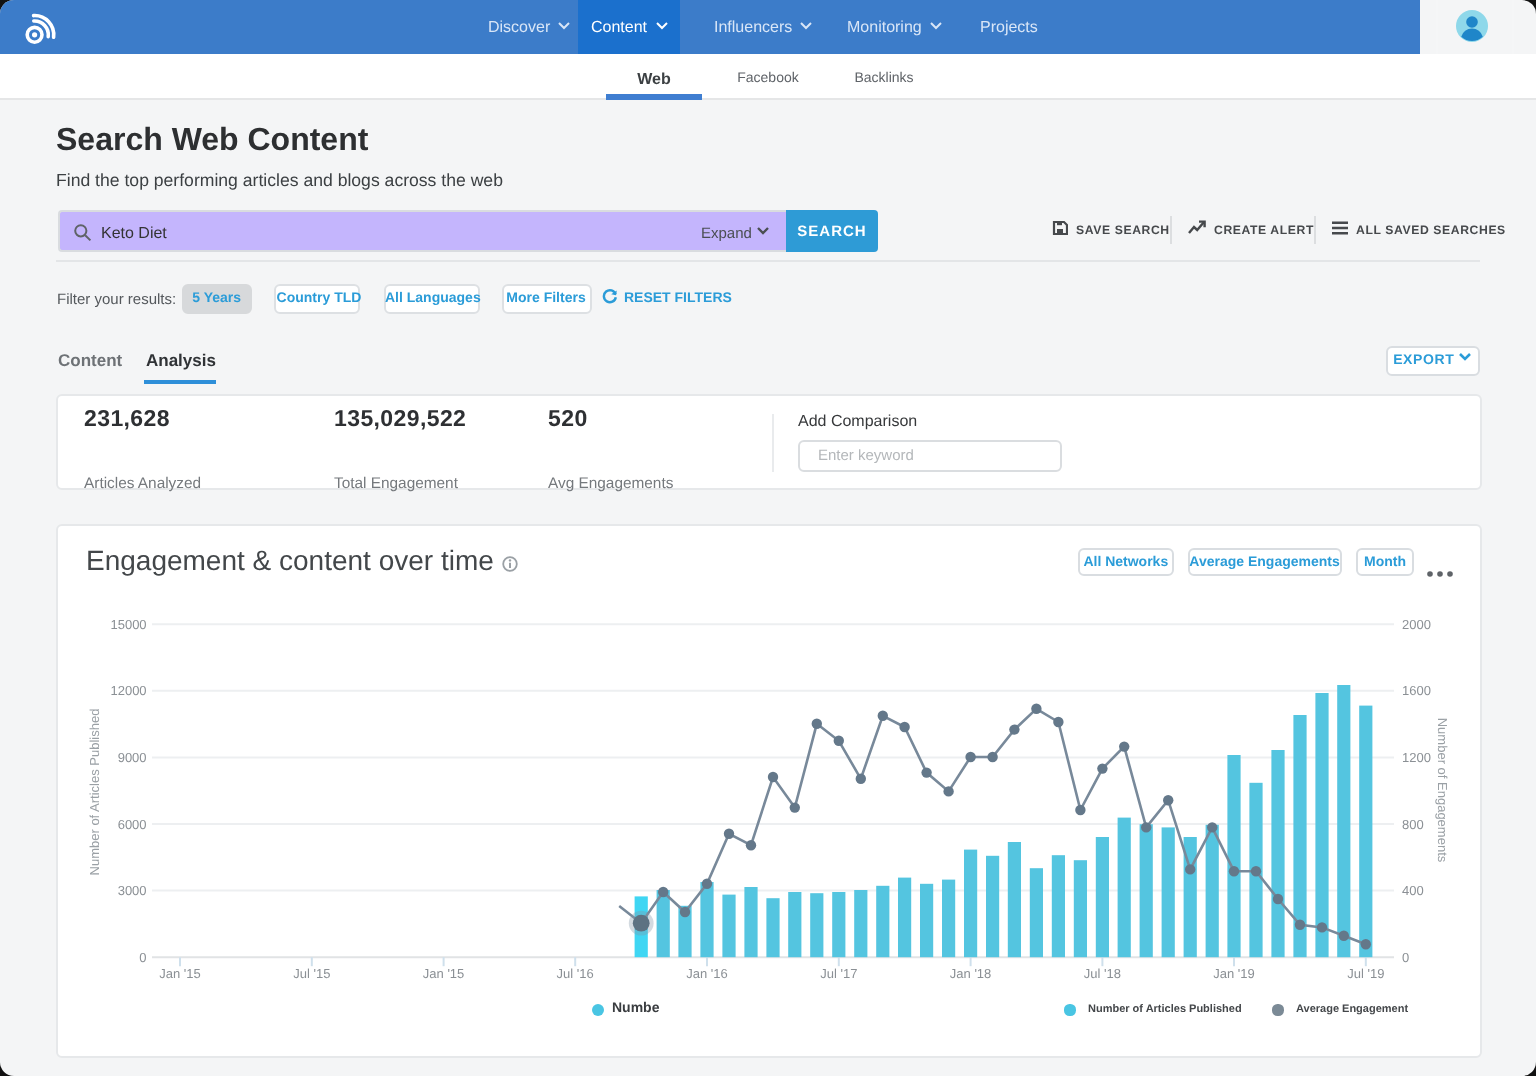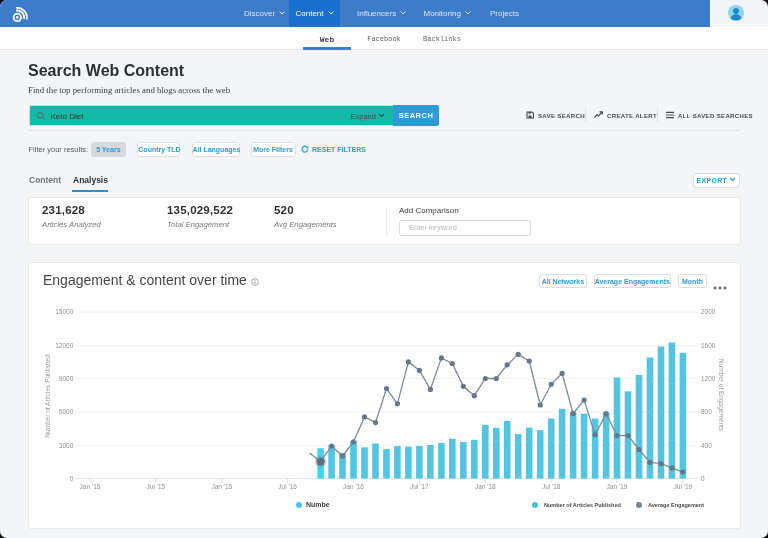--- a/index.html
+++ b/index.html
@@ -4,37 +4,37 @@
 * { margin:0; padding:0; box-sizing:border-box; }
 html,body { width:768px; height:538px; background:#111; font-family:"Liberation Sans",sans-serif; }
 #page { position:relative; width:768px; height:538px; border-radius:7px; overflow:hidden; background:#f4f5f6; }
 .abs { position:absolute; }
 
 #nav { position:absolute; left:0; top:0; width:710px; height:27px; background:#3c7cc9; }
 .nitem { position:absolute; top:0; height:27px; line-height:27px; font-size:8px; color:#d9e6f7; white-space:nowrap; }
 .caret { display:inline-block; margin-left:4px; vertical-align:1px; }
 
 #tabbar { position:absolute; left:0; top:27px; width:768px; height:23px; background:#fff; border-bottom:1px solid #e5e6e7; }
-.tb { position:absolute; top:0; height:14px; line-height:25px; font-size:8px; text-align:center;font-family:Liberation Mono, monospace; }
+.tb { position:absolute; top:0; height:14px; line-height:25px; font-size:8px; text-align:center; }
 
 .h1 { position:absolute; left:28px; top:62px; font-size:16px; font-weight:bold; color:#2d2f31; }
-.sub { position:absolute; left:28px; top:85px; font-size:8.8px; color:#3c4043;font-family:Liberation Serif, serif; }
-#sinput { position:absolute; left:28.5px; top:104.5px; width:364.5px; height:21px; background:#14b8a6; border:1px solid #d9dcdf; border-right:none; border-radius:2px 0 0 2px; }
+.sub { position:absolute; left:28px; top:85px; font-size:8.8px; color:#3c4043; }
+#sinput { position:absolute; left:28.5px; top:104.5px; width:364.5px; height:21px; background:#c4b5fd; border:1px solid #d9dcdf; border-right:none; border-radius:2px 0 0 2px; }
 #sbtn { position:absolute; left:393px; top:104.5px; width:46px; height:21px; background:#2e9bd6; border-radius:0 2px 2px 0; color:#fff; font-size:7.5px; font-weight:bold; letter-spacing:0.5px; text-align:center; line-height:21px; }
 .alink { position:absolute; top:104.5px; height:21px; line-height:21px; font-size:6.1px; font-weight:bold; color:#46494c; letter-spacing:0.3px; white-space:nowrap; }
 .vdiv { position:absolute; top:108px; height:14px; width:1px; background:#dcdee0; }
 #hr1 { position:absolute; left:28px; top:130px; width:712px; height:1px; background:#e3e5e7; }
 .chip { position:absolute; top:141.5px; height:15.5px; border-radius:3px; font-size:7px; font-weight:bold; color:#2b9cd8; background:#fff; border:1px solid #dde0e3; text-align:center; line-height:14.5px; white-space:nowrap; }
 
 .t2 { position:absolute; top:171px; font-size:8.5px; font-weight:bold; height:18px; line-height:18px; }
 #t2line { position:absolute; left:72px; top:189.5px; width:35.5px; height:2.5px; background:#2e8fd9; }
 
 .card { position:absolute; left:28px; background:#fff; border:1px solid #e6e8ea; border-radius:3px; }
 .statnum { position:absolute; top:6px; font-size:11.5px; font-weight:bold; color:#2e3033; letter-spacing:0.2px; }
-.statlab { position:absolute; top:22px; font-size:7.7px; color:#75797d;font-style:italic; }
+.statlab { position:absolute; top:39px; font-size:7.7px; color:#75797d; }
 .cbtn { position:absolute; top:10.5px; height:14px; border:1px solid #d9dde1; border-radius:3px; color:#2b9cd8; font-size:7px; font-weight:bold; text-align:center; line-height:13px; background:#fff; }
 .axl { font-size:6.5px; fill:#8b9095; font-family:"Liberation Sans",sans-serif; }
 .axt { font-size:6.5px; fill:#9aa0a5; font-family:"Liberation Sans",sans-serif; }
 .leg { position:absolute; font-size:5.5px; font-weight:bold; color:#44474a; }
 .ldot { position:absolute; width:5.5px; height:5.5px; border-radius:50%; }
 </style></head>
 <body>
 <div id="page">
 
   <div id="nav">

